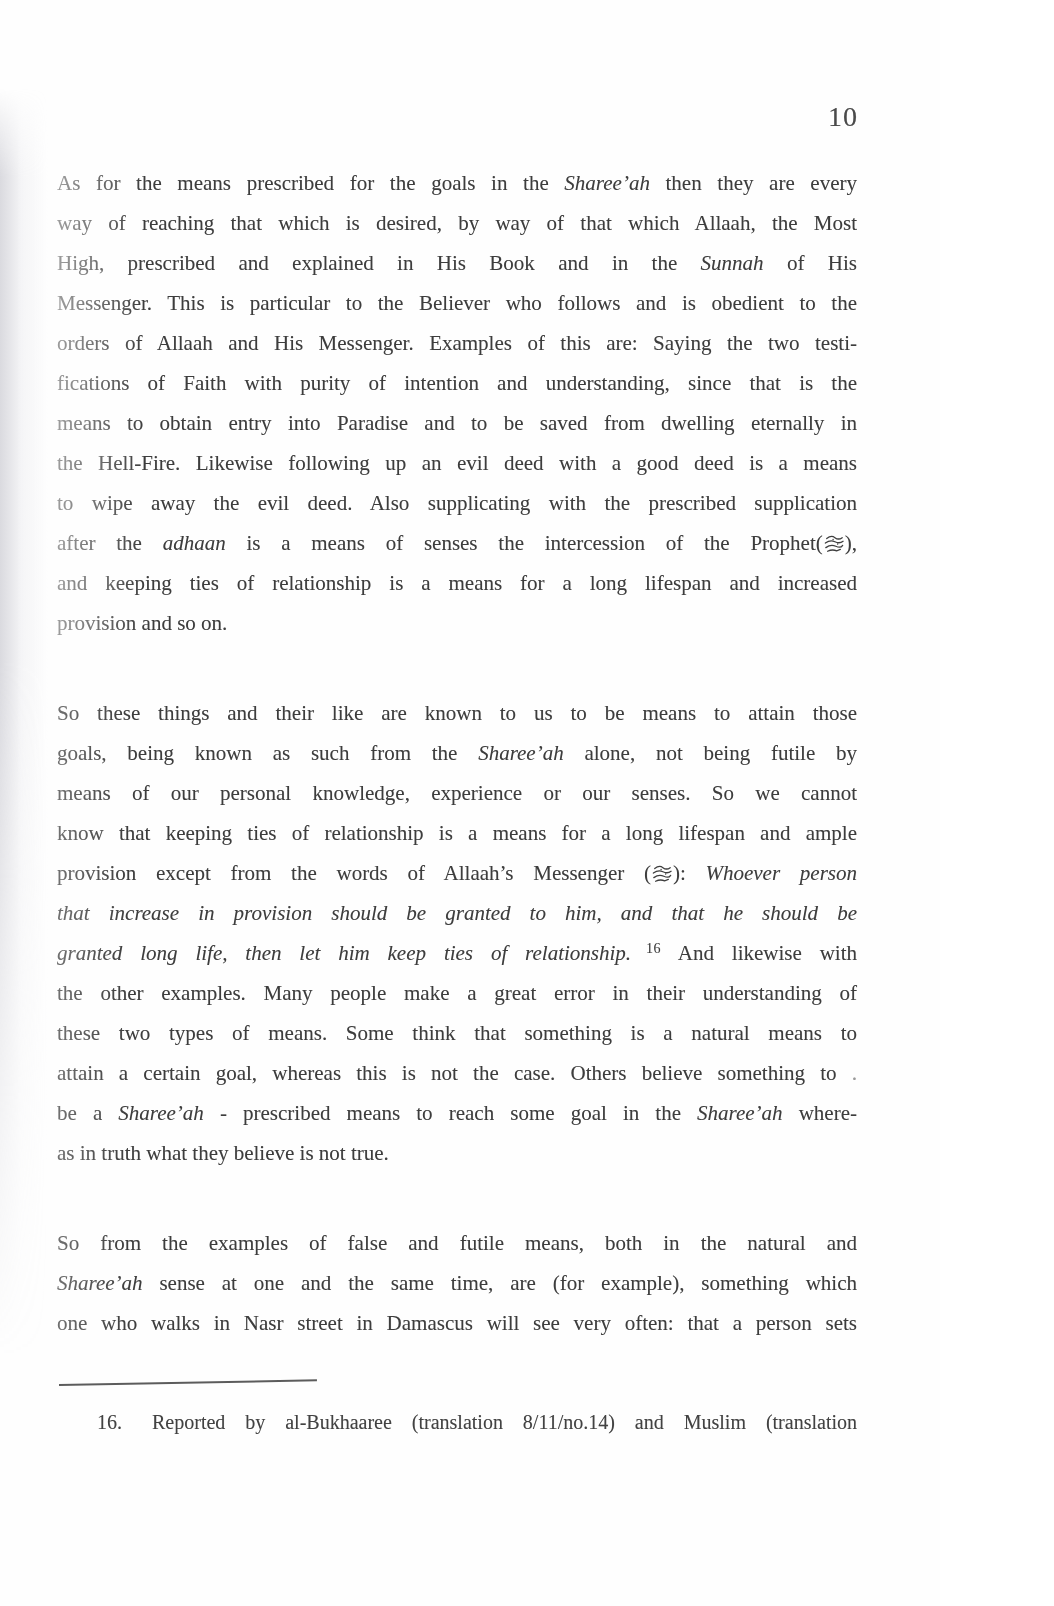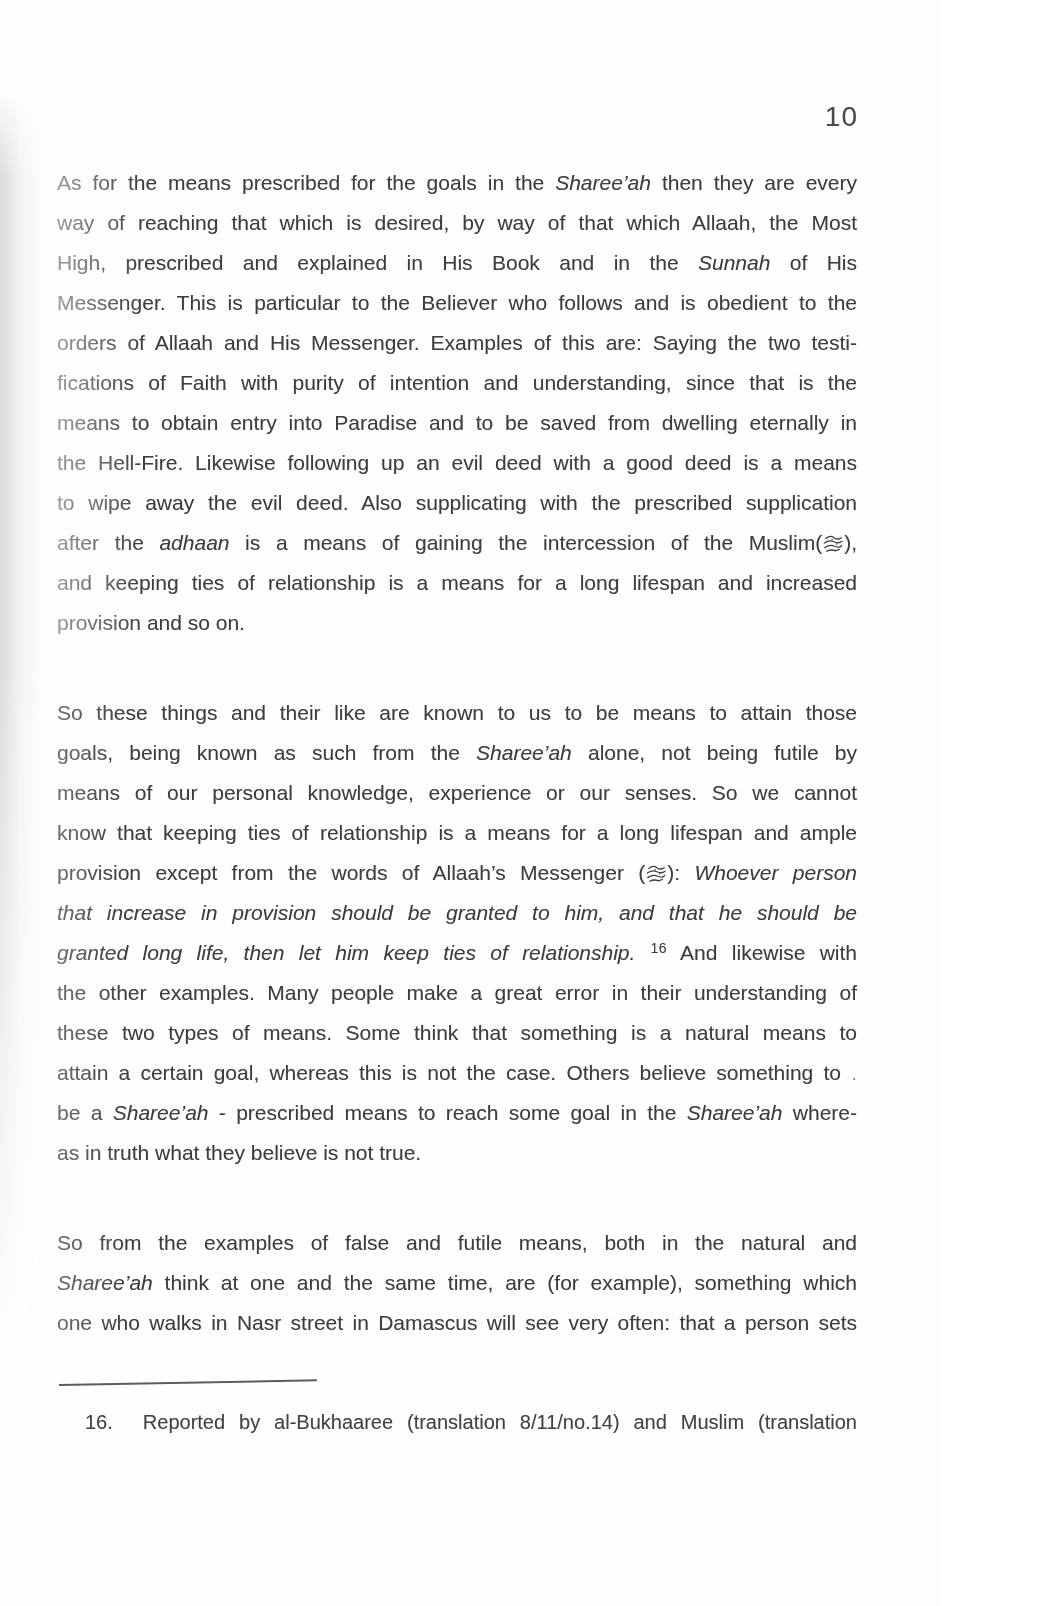--- a/index.html
+++ b/index.html
@@ -1,21 +1,21 @@
 <!DOCTYPE html>
 <html><head>
 <meta charset="utf-8">
 <style>
   html,body { margin:0; padding:0; background:#ffffff; }
   .page {
     position:relative;
     width:940px; height:1606px;
     background:#fefefdFF;
     background-color:#fefefe;
-    font-family:Liberation Sans, sans-serif;
+    font-family:Liberation Serif, serif;
     color:#3d3d3d;
     overflow:hidden;
     text-shadow:0.2px 0.2px 0.6px rgba(80,80,80,0.30);
   }
   
   .gutter {
     position:absolute; left:0; top:88px; width:48px; height:1270px;
     background:linear-gradient(to right, rgba(168,168,180,0.42), rgba(198,198,208,0.16) 45%, rgba(255,255,255,0));
     -webkit-mask-image:linear-gradient(to bottom, transparent 0%, #000 7%, #000 45%, rgba(0,0,0,0.35) 78%, transparent 100%);
     mask-image:linear-gradient(to bottom, transparent 0%, #000 7%, #000 45%, rgba(0,0,0,0.35) 78%, transparent 100%);
@@ -42,21 +42,21 @@
   .line.lastline { text-align-last:left; }
   .it { font-style:italic; }
   sup.fnref { font-size:14px; font-style:normal; line-height:0; vertical-align:7px; letter-spacing:0.5px;margin-left:15px; }
   .faint { color:#9a9a9a; }
   .seal { display:inline-block; width:22px; height:20px; vertical-align:-4px; }
   .fnrule {
     position:absolute; left:59px; top:1384px; width:258px; height:2px;
     background:#5c5c5c; transform:rotate(-1.05deg); transform-origin:left center;
   }
   .footnote { position:absolute; left:57px; top:1405px; width:800px; font-size:20px; color:#424242; }
-  .fn-line { line-height:35px; }
+  .fn-line { line-height:35px;margin-left:12px; }
   .fn-line.just { text-align:justify; text-align-last:justify; text-indent:28px; }
   .fn-marker { margin-right:30px; }
 </style>
 </head>
 <body>
 
 <div class="page">
   <div class="gutter"></div>
 
   <div class="pagenum">10</div>
@@ -65,21 +65,21 @@
       <div class="para">
         <div class="line"><span>As for the means prescribed for the goals in the </span><span class="it">Sharee’ah</span><span> then they are every</span></div>
         <div class="line"><span>way of reaching that which is desired, by way of that which Allaah, the Most</span></div>
         <div class="line"><span>High, prescribed and explained in His Book and in the </span><span class="it">Sunnah</span><span> of His</span></div>
         <div class="line"><span>Messenger. This is particular to the Believer who follows and is obedient to the</span></div>
         <div class="line"><span>orders of Allaah and His Messenger. Examples of this are: Saying the two testi-</span></div>
         <div class="line"><span>fications of Faith with purity of intention and understanding, since that is the</span></div>
         <div class="line"><span>means to obtain entry into Paradise and to be saved from dwelling eternally in</span></div>
         <div class="line"><span>the Hell-Fire. Likewise following up an evil deed with a good deed is a means</span></div>
         <div class="line"><span>to wipe away the evil deed. Also supplicating with the prescribed supplication</span></div>
-        <div class="line"><span>after the </span><span class="it">adhaan</span><span> is a means of gaining the intercession of the Muslim(</span><span class="seal"><svg viewBox="0 0 24 22" width="22" height="20" fill="none" stroke="#3d3d3d" stroke-width="1.4" stroke-linecap="round">
+        <div class="line"><span>after the </span><span class="it">adhaan</span><span> is a means of senses the intercession of the Prophet(</span><span class="seal"><svg viewBox="0 0 24 22" width="22" height="20" fill="none" stroke="#3d3d3d" stroke-width="1.4" stroke-linecap="round">
               <path d="M4 5 Q9 1 13 4 T21 4"></path>
               <path d="M2.5 10 Q8 6 13 8.5 T22 8"></path>
               <path d="M3 15 Q8.5 11 14 13.5 T21.5 12.5"></path>
               <path d="M5 19 Q10 16.5 15 18.5 L19 17"></path>
               <circle cx="11" cy="6" r="0.8" fill="#3d3d3d" stroke="none"></circle>
               <circle cx="16" cy="11" r="0.8" fill="#3d3d3d" stroke="none"></circle>
             </svg></span><span>),</span></div>
         <div class="line"><span>and keeping ties of relationship is a means for a long lifespan and increased</span></div>
         <div class="line lastline"><span>provision and so on.</span></div>
       </div>
@@ -99,21 +99,21 @@
         <div class="line"><span class="it">that increase in provision should be granted to him, and that he should be</span></div>
         <div class="line"><span class="it">granted long life, then let him keep ties of relationship.</span><sup class="fnref">16</sup><span> And likewise with</span></div>
         <div class="line"><span>the other examples. Many people make a great error in their understanding of</span></div>
         <div class="line"><span>these two types of means. Some think that something is a natural means to</span></div>
         <div class="line"><span>attain a certain goal, whereas this is not the case. Others believe something to</span><span class="faint"> .</span></div>
         <div class="line"><span>be a </span><span class="it">Sharee’ah</span><span> - prescribed means to reach some goal in the </span><span class="it">Sharee’ah</span><span> where-</span></div>
         <div class="line lastline"><span>as in truth what they believe is not true.</span></div>
       </div>
       <div class="para">
         <div class="line"><span>So from the examples of false and futile means, both in the natural and</span></div>
-        <div class="line"><span class="it">Sharee’ah</span><span> think at one and the same time, are (for example), something which</span></div>
+        <div class="line"><span class="it">Sharee’ah</span><span> sense at one and the same time, are (for example), something which</span></div>
         <div class="line"><span>one who walks in Nasr street in Damascus will see very often: that a person sets</span></div>
       </div>
     </div>
 
   <div class="wash1"></div>
   <div class="wash2"></div>
 
   <div class="fnrule"></div>
 
   <div class="footnote">

